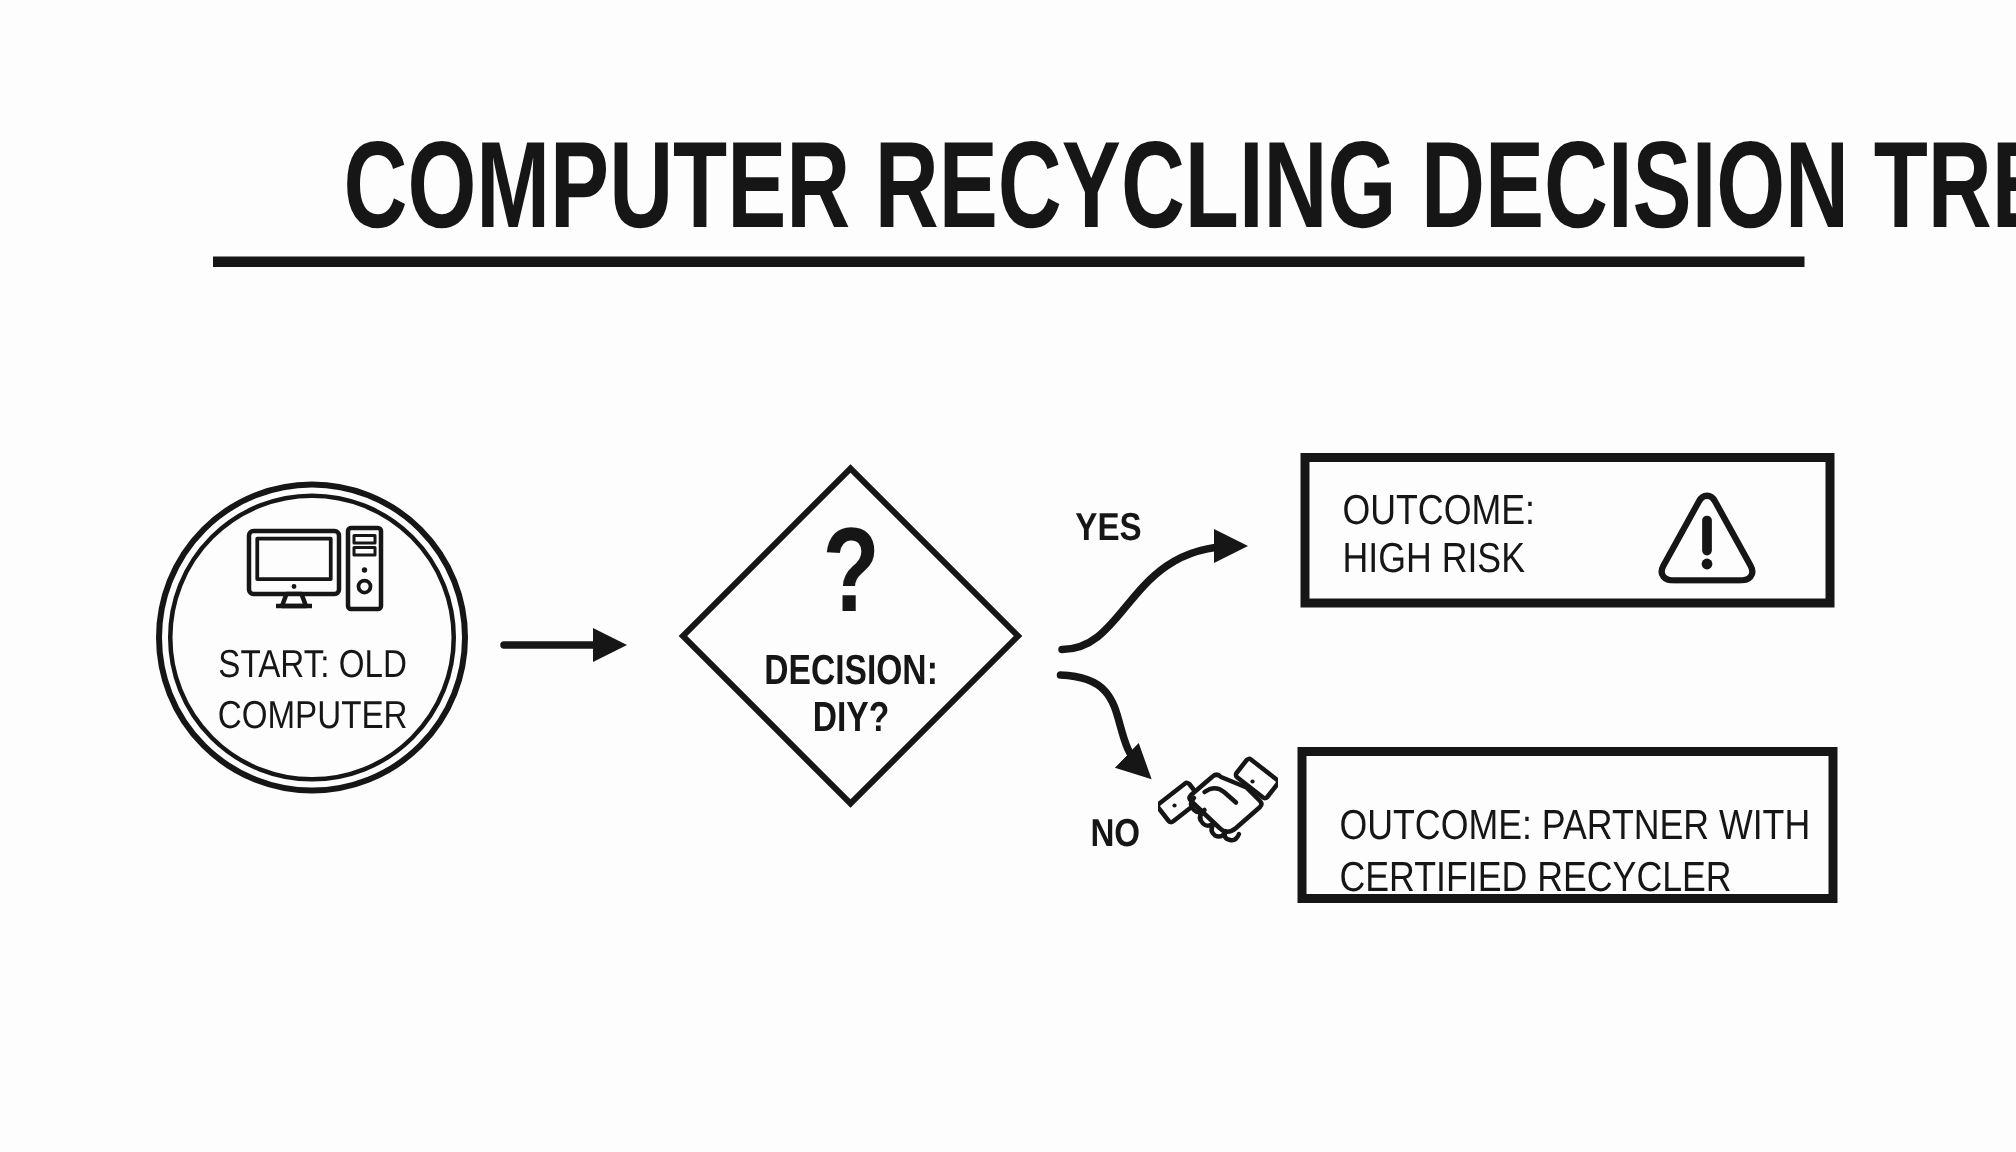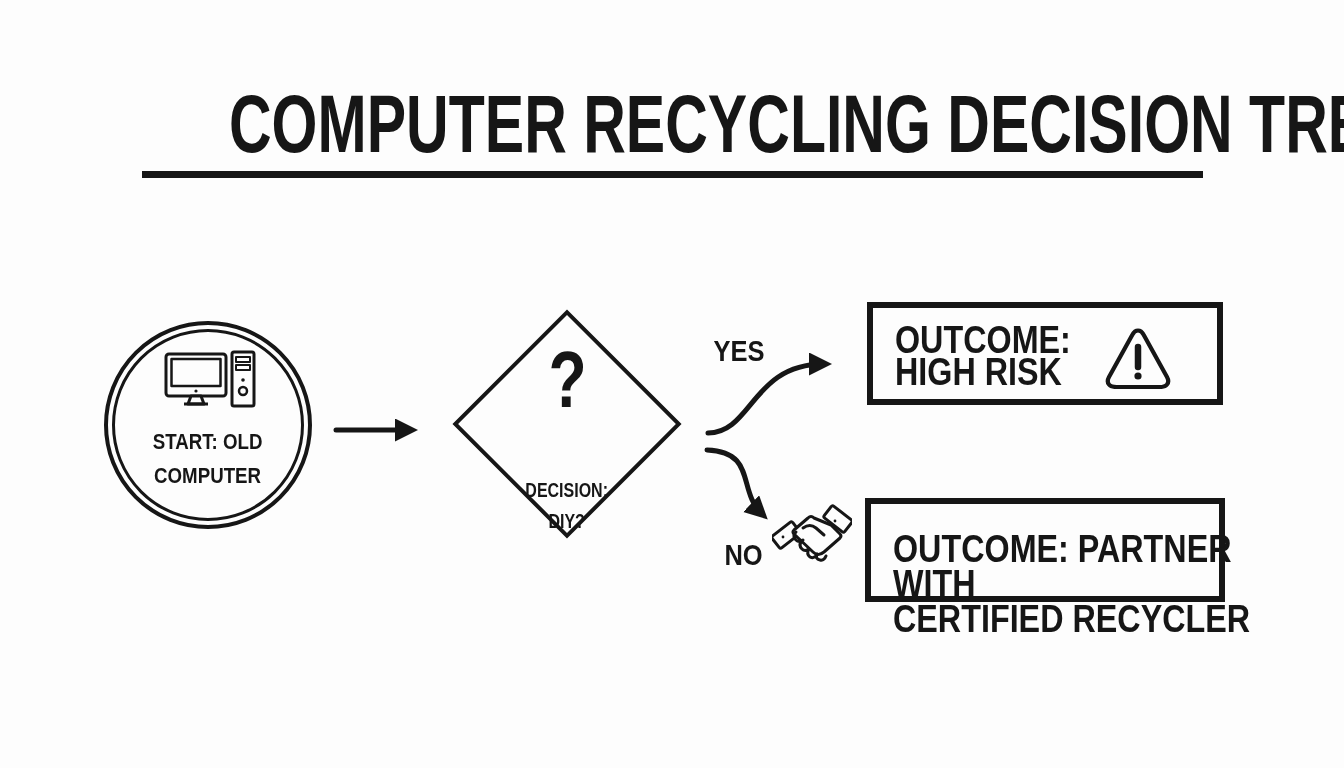--- a/index.html
+++ b/index.html
@@ -11,33 +11,33 @@
   }
   .abs{position:absolute;}
   
   .cond{display:inline-block;transform:scaleX(0.85);transform-origin:center top;white-space:pre-line;}
   .cond-left{display:inline-block;transform:scaleX(0.85);transform-origin:left top;white-space:pre-line;}
   .title-wrap{left:0;top:83px;width:1344px;text-align:center;line-height:82px;}
   .title-text{font-size:82px;font-weight:700;letter-spacing:0;transform:scaleX(0.72);white-space:nowrap;display:inline-block;transform-origin:center top;}
   .title-underline{left:142px;top:171px;width:1061px;height:7px;background:#161616;}
   .circle-outer{left:104px;top:321px;width:208px;height:208px;border:4px solid #161616;border-radius:50%;box-sizing:border-box;background:#fdfdfd;}
   .circle-inner{left:112px;top:329px;width:192px;height:192px;border:3px solid #161616;border-radius:50%;box-sizing:border-box;}
-  .start-label{left:104px;top:425px;width:208px;text-align:center;font-size:22px;line-height:34px;font-weight:700;}
+  .start-label{left:104px;top:425px;width:208px;text-align:center;font-size:26px;line-height:34px;font-weight:400;}
   .diamond{left:486px;top:343px;width:162px;height:162px;border:4px solid #161616;box-sizing:border-box;transform:rotate(45deg);background:#fdfdfd;}
   .qmark{left:467px;top:341px;width:200px;text-align:center;font-size:80px;line-height:78px;font-weight:700;}
   .qmark .cond{transform:scaleX(0.78);}
-  .decision-label{left:467px;top:431px;width:200px;text-align:center;font-size:20px;line-height:31px;font-weight:700;margin-top:44px;}
+  .decision-label{left:467px;top:431px;width:200px;text-align:center;font-size:28px;line-height:31px;font-weight:700;}
   .decision-label .cond{transform:scaleX(0.8);}
-  .edge-label{font-size:30px;line-height:30px;font-weight:700;text-align:center;}
+  .edge-label{font-size:26px;line-height:30px;font-weight:700;text-align:center;}
   .yes-label{left:699px;top:336px;width:80px;}
   .no-label{left:708px;top:540px;width:70px;text-decoration:underline;}
   .outcome-box{border:6px solid #161616;box-sizing:border-box;background:#fdfdfd;}
   .box-yes{left:867px;top:302px;width:356px;height:103px;}
   .box-no{left:865px;top:498px;width:360px;height:104px;}
-  .box-label{font-size:38px;font-weight:700;}
+  .box-label{font-size:28px;font-weight:400;}
   .box-yes-label{left:895px;top:324px;line-height:32px;}
   .box-no-label{left:893px;top:532px;line-height:35px;}
   svg{display:block;}
   .connector-layer{left:0;top:0;}
 </style>
 </head>
 <body>
 
 <svg class="abs connector-layer" width="1344" height="768" viewBox="0 0 1344 768">
   <defs>

